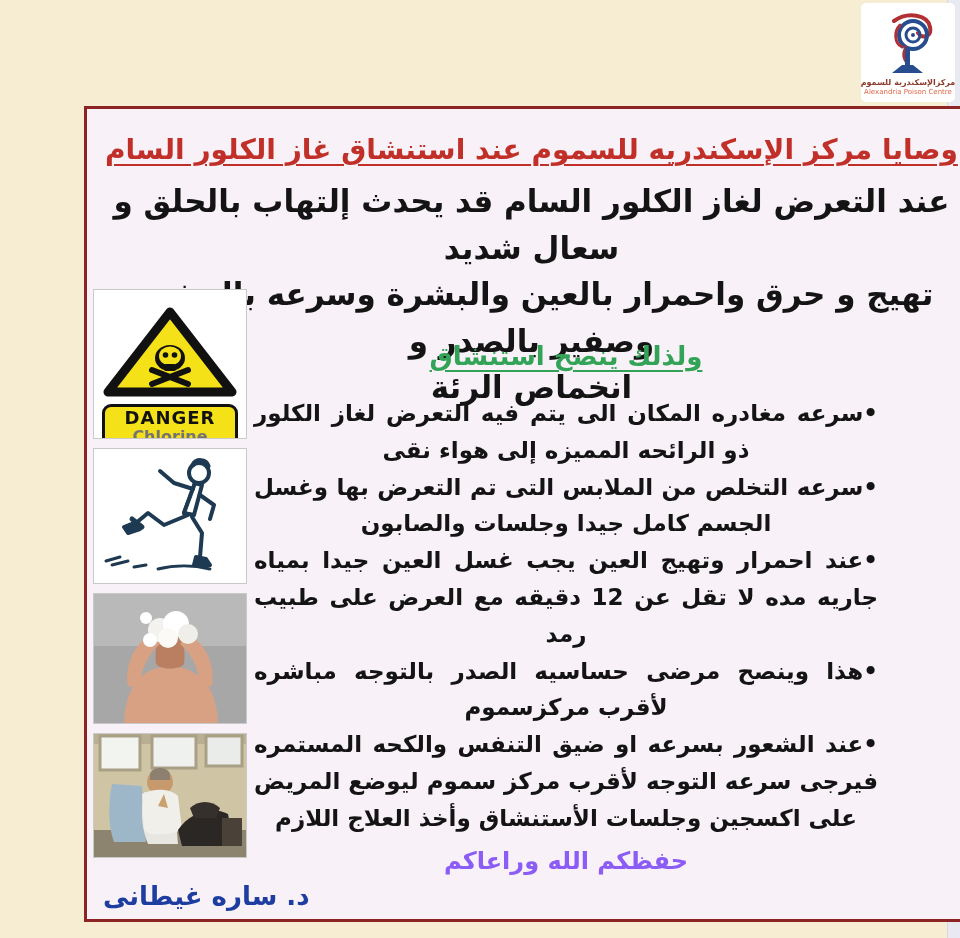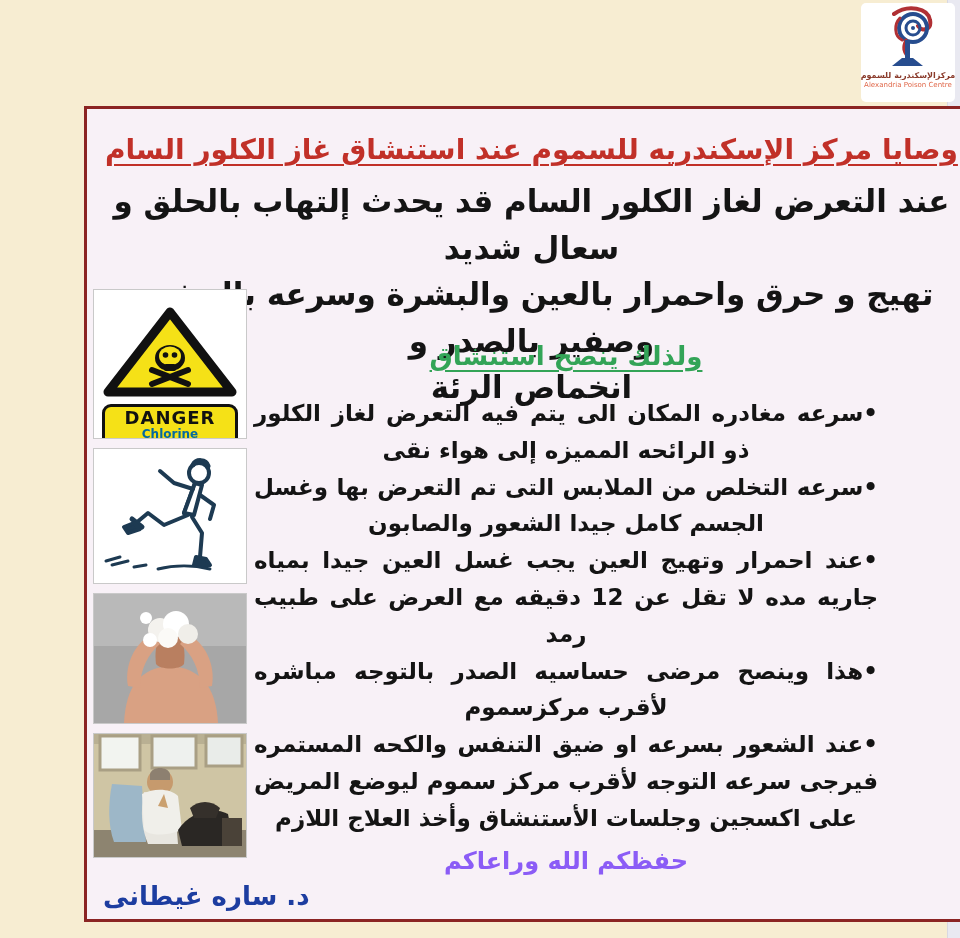--- a/index.html
+++ b/index.html
@@ -11,21 +11,21 @@
   }
   .right-strip {
     position:absolute; right:0; top:0; width:13px; height:938px;
     background:#e9e9f1; border-left:1px solid #d8d8e2;
   }
   
   .logo-card {
     position:absolute; left:861px; top:3px; width:94px; height:99px;
     background:#ffffff; border-radius:5px;
     display:flex; flex-direction:column; align-items:center; justify-content:flex-start;
-    padding-top:3px; z-index:5;
+    padding-top:10px; z-index:5;
   }
   .logo-mark { width:56px; height:66px; }
   .logo-ar { font-size:8px; font-weight:bold; color:#8a3a2a; line-height:1.1; white-space:nowrap; }
   .logo-en { font-size:7px; color:#e0684a; line-height:1.2; white-space:nowrap; }
   
   .panel {
     position:absolute; left:84px; top:106px; width:895px; height:816px;
     background:#f8f1f7; border:3px solid #8b2423;
   }
   .title {
@@ -44,21 +44,21 @@
     width:154px; background:#ffffff; border:1px solid #c9c9c9;
     margin-bottom:9px; overflow:hidden;
   }
   .sign-block { height:150px; padding:16px 6px; }
   .sign-plate {
     margin:2px auto 0; width:136px; background:#f5e117;
     border:3px solid #111; border-radius:9px; text-align:center;
     padding:1px 0 3px;
   }
   .sign-plate .l1 { font-size:18px; font-weight:bold; color:#111; letter-spacing:1px; line-height:1.1; }
-  .sign-plate .l2 { font-size:12px; font-weight:bold; color:#0369a1; line-height:1.1; }
+  .sign-plate .l2 { font-size:16px; font-weight:bold; color:#737373; line-height:1.1; }
   .runner-block { height:136px; padding:4px; }
   .wash-block  { height:131px; padding:0; }
   .hosp-block  { height:125px; padding:0; }
   
   .right-content {
     position:absolute; left:167px; top:232px; width:624px; direction:rtl;
   }
   .advice-heading {
     text-align:center; font-size:26px; font-weight:bold; color:#33a457;
     text-decoration:underline; text-decoration-thickness:2px; text-underline-offset:5px;
@@ -182,21 +182,21 @@
         <rect x="128" y="84" width="20" height="28" fill="#4a4238"></rect>
       </svg>
     </div>
 
   </div>
 
   <div class="right-content">
     <div class="advice-heading">ولذلك ينصح استنشاق</div>
     <div class="bullets">
       <p class="bullet">•سرعه مغادره المكان الى يتم فيه التعرض لغاز الكلور ذو الرائحه المميزه إلى هواء نقى</p>
-      <p class="bullet">•سرعه التخلص من الملابس التى تم التعرض بها وغسل الجسم كامل جيدا الشعور والصابون</p>
+      <p class="bullet">•سرعه التخلص من الملابس التى تم التعرض بها وغسل الجسم كامل جيدا وجلسات والصابون</p>
       <p class="bullet">•عند احمرار وتهيج العين يجب غسل العين جيدا بمياه جاريه مده لا تقل عن 12 دقيقه مع العرض على طبيب رمد</p>
       <p class="bullet">•هذا وينصح مرضى حساسيه الصدر بالتوجه مباشره لأقرب مركزسموم</p>
       <p class="bullet">•عند الشعور بسرعه او ضيق التنفس والكحه المستمره فيرجى سرعه التوجه لأقرب مركز سموم ليوضع المريض على اكسجين وجلسات الأستنشاق  وأخذ العلاج اللازم</p>
     </div>
     <div class="closing">حفظكم الله وراعاكم</div>
   </div>
 
   <div class="signature">د. ساره غيطانى</div>
 
 </div>

